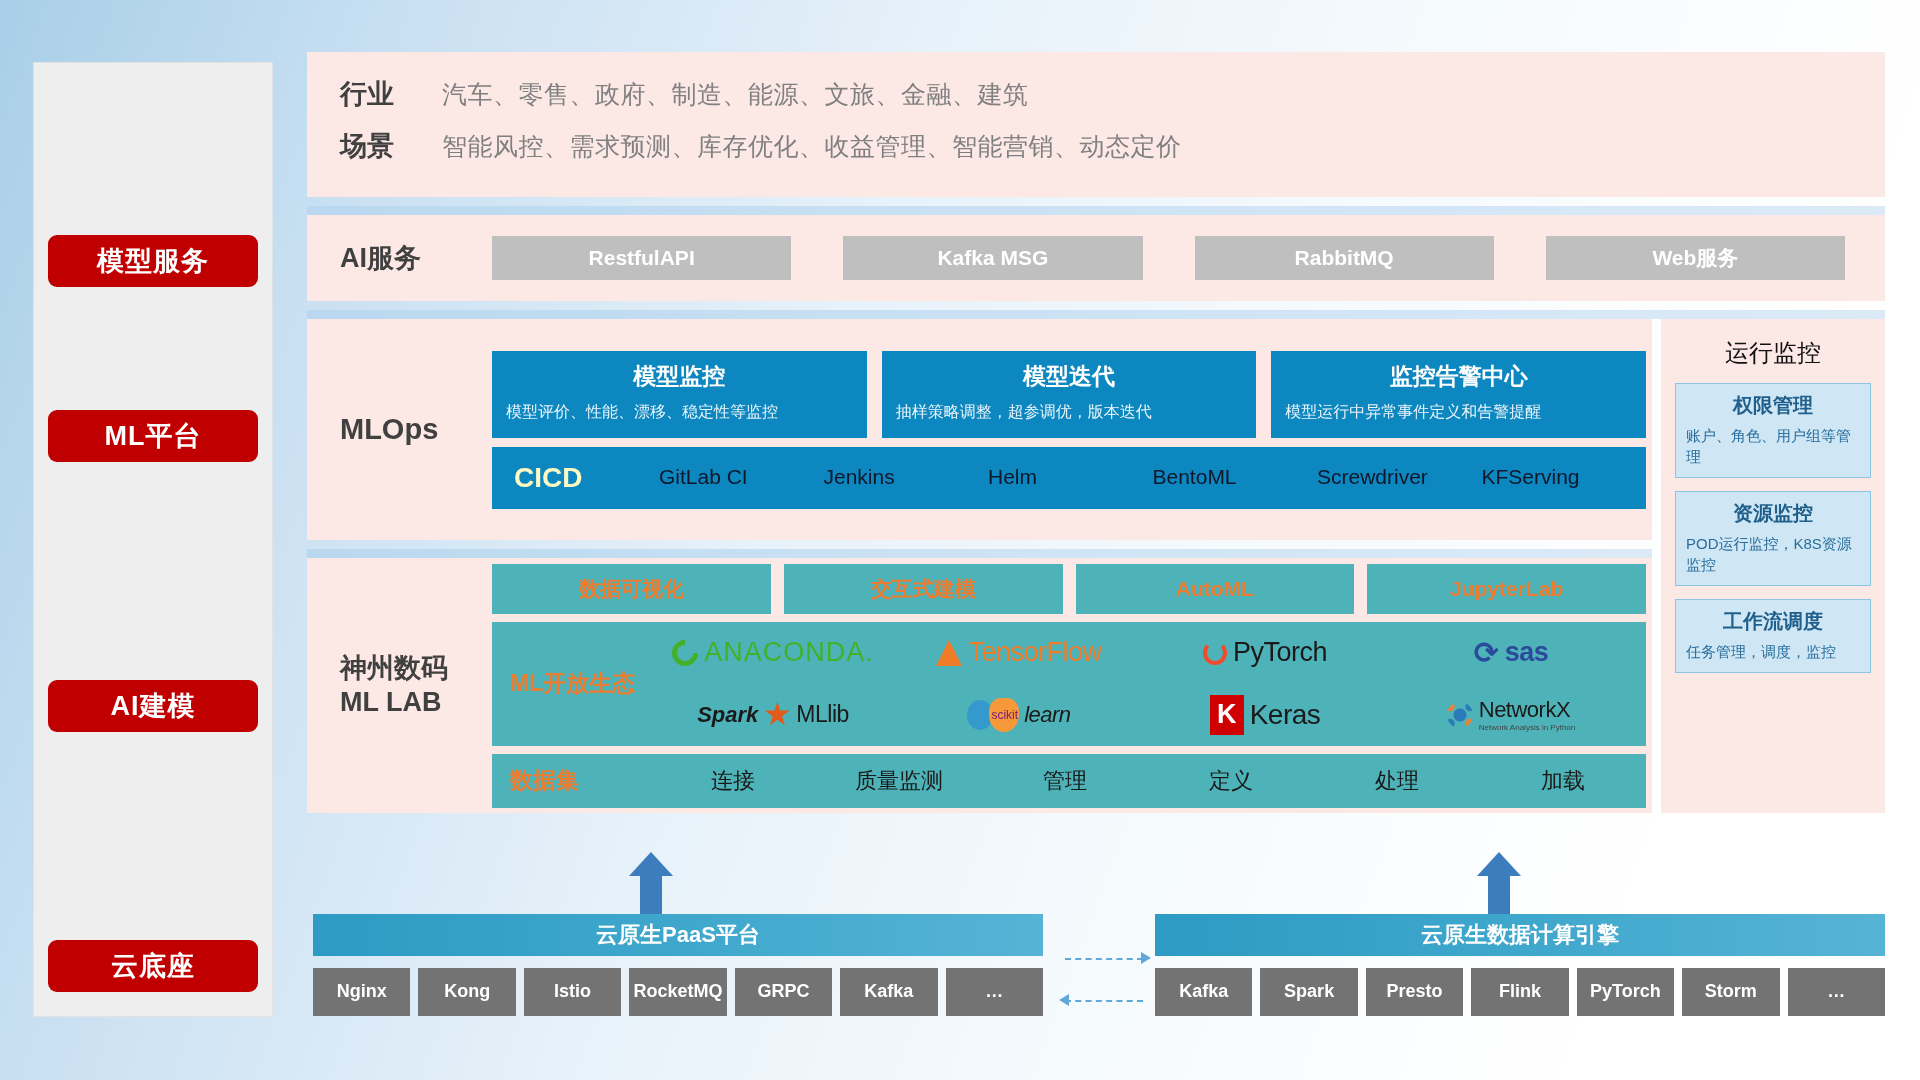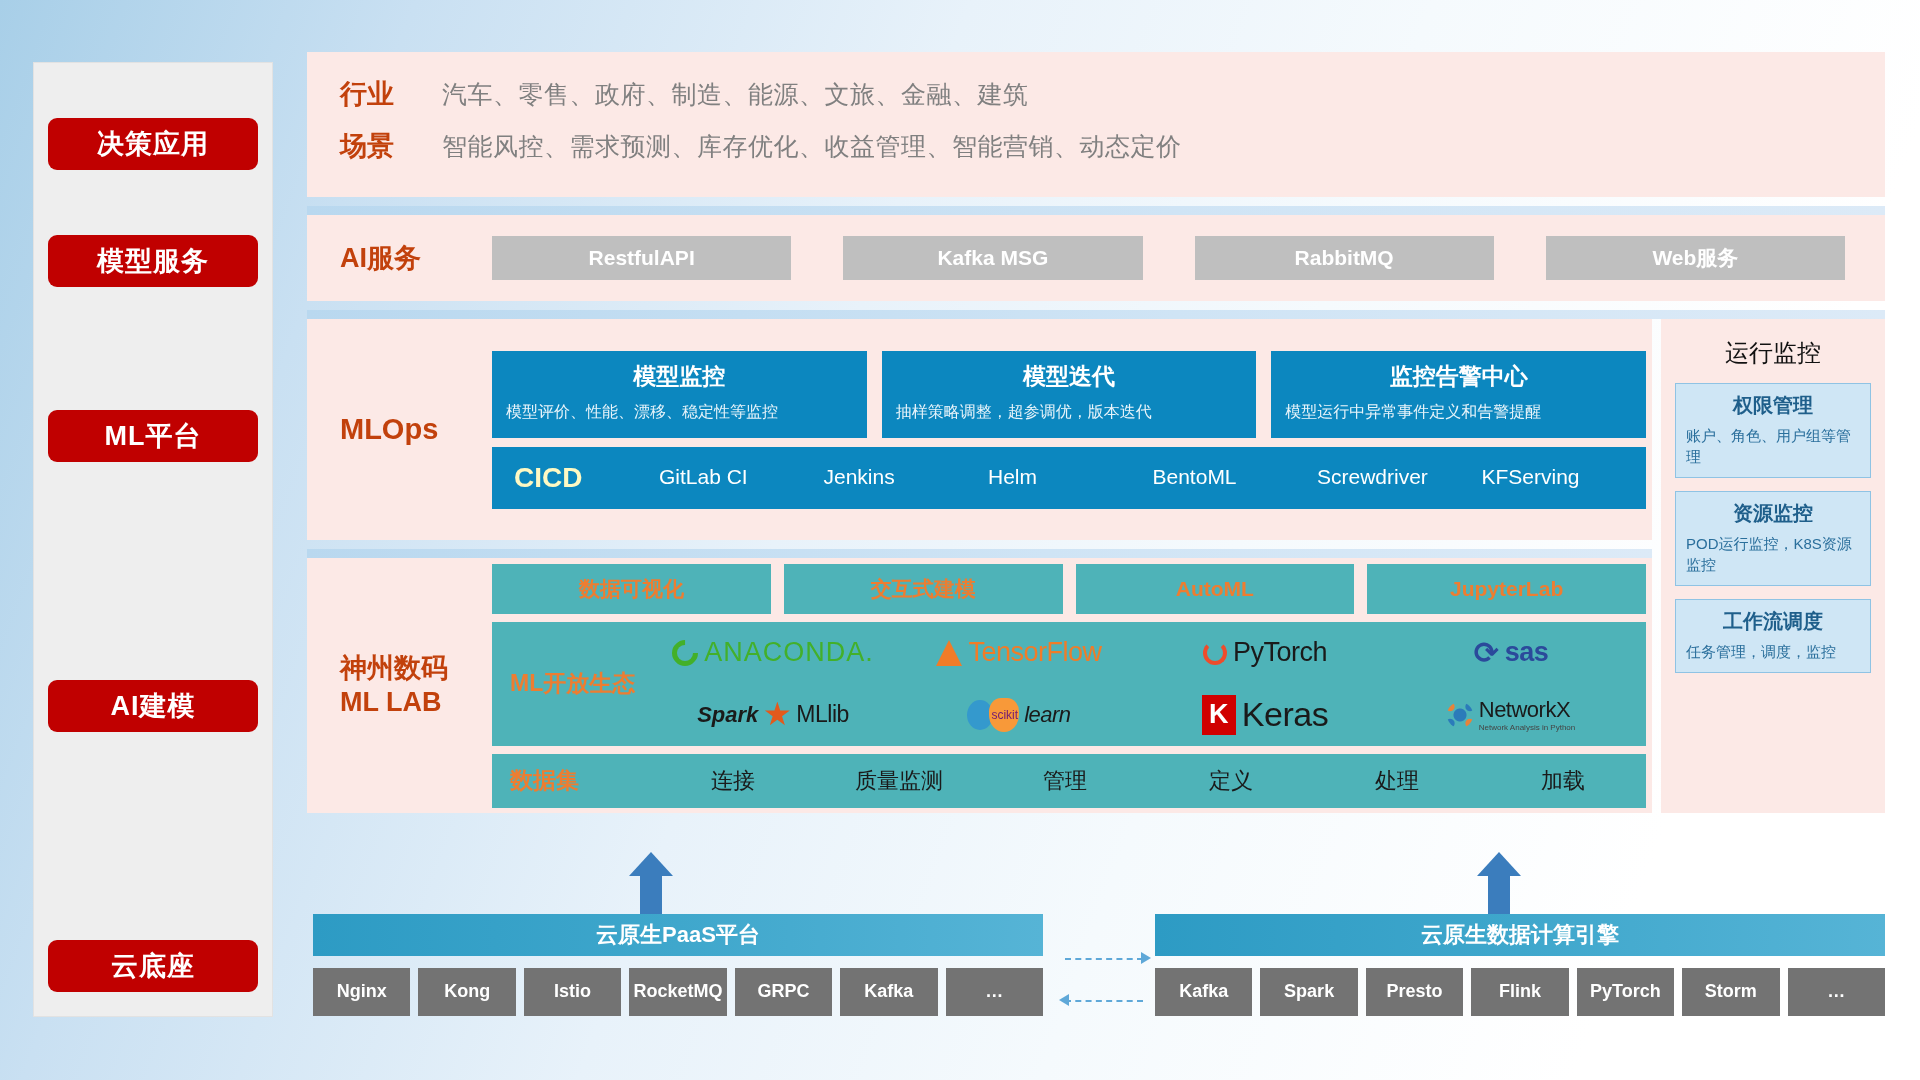--- a/index.html
+++ b/index.html
@@ -64,21 +64,21 @@
     margin-bottom: 9px;
   }
   .band-sep {
     height: 9px;
     background: linear-gradient(90deg, #b9d8ef 0%, #cfe4f5 55%, #dceaf7 100%);
   }
 
   .row-label {
     font-size: 27px;
     font-weight: bold;
-    color: #c2410c;
+    color: #404040;
     white-space: nowrap;
   }
 
   
   #band-apps {
     height: 145px;
     padding: 24px 0 0 0;
   }
   .app-line {
     display: flex;
@@ -170,21 +170,21 @@
   .cicd-title {
     color: #fef9c3;
     font-size: 28px;
     font-weight: bold;
     width: 145px;
     flex: none;
   }
   .cicd-items { display: flex; flex: 1; }
   .cicd-item {
     flex: 1;
-    color: #ffffff;
+    color: #0f172a;
     font-size: 21px;
     line-height: 1.05;
     padding-right: 8px;
     word-break: break-all;
     overflow: visible;
     max-height: 62px;
   }
 
   
   #band-model {
@@ -416,23 +416,20 @@
   }
   .nx-sub { font-size: 8px; color: #444; display:block; letter-spacing:0; }
 </style>
 </head>
 <body>
 
 <div id="canvas">
 
   <div class="stage-rail"></div>
 
-  <div class="stage-chip" style="top:118px;">
-      <span>决策应用</span>
-    </div>
   <div class="stage-chip" style="top:235px;">
       <span>模型服务</span>
     </div>
   <div class="stage-chip" style="top:410px;">
       <span>ML平台</span>
     </div>
   <div class="stage-chip" style="top:680px;">
       <span>AI建模</span>
     </div>
   <div class="stage-chip" style="top:940px;">
@@ -567,21 +564,21 @@
 
                 <div class="logo">
                   <span class="sklearn-blue"></span>
                   <span class="sklearn-blob"></span>
                   <span style="font-size:12px;color:#701a75;margin-left:-34px;">scikit</span>
                   <span class="logo-text" style="font-style:italic;font-size:22px;">learn</span>
                 </div>
 
                 <div class="logo">
                   <span class="keras-box">K</span>
-                  <span class="logo-text" style="font-size:34px;">Keras</span>
+                  <span class="logo-text" style="font-size:28px;">Keras</span>
                 </div>
 
                 <div class="logo">
                   <span class="nx-mark"></span>
                   <span>
                     <span class="logo-text" style="font-size:22px;">NetworkX</span>
                     <span class="nx-sub">Network Analysis in Python</span>
                   </span>
                 </div>
 

